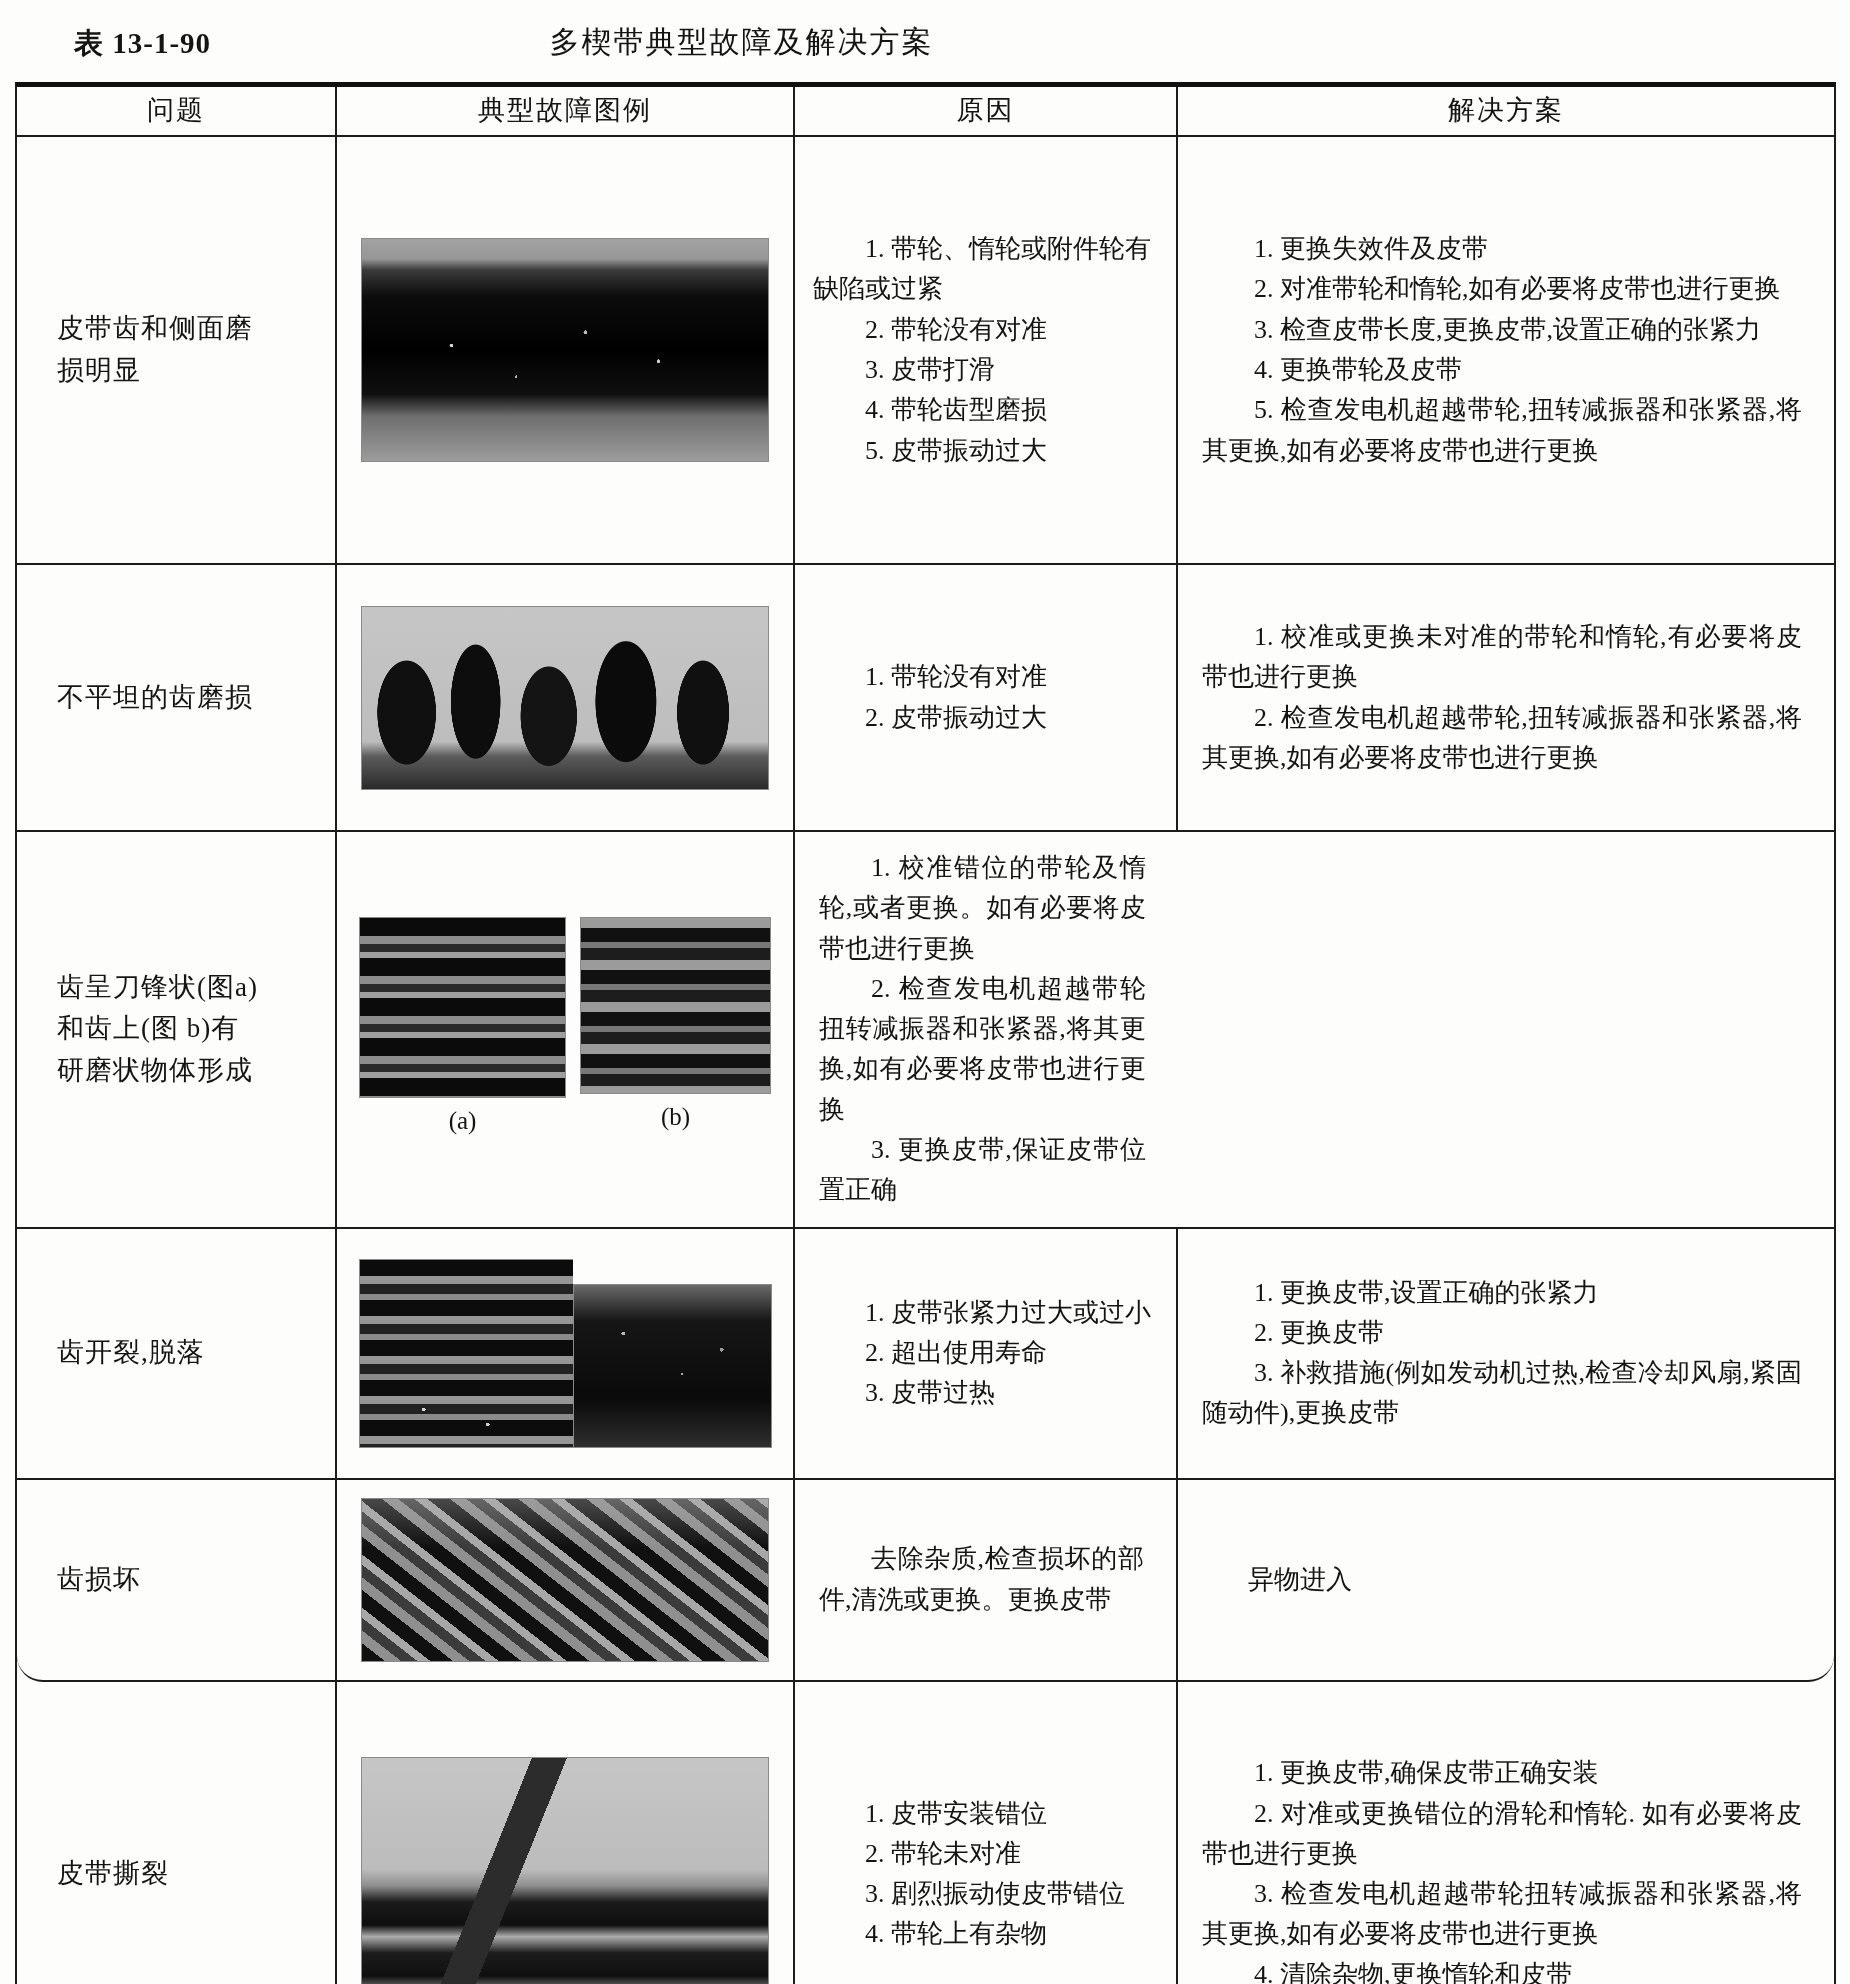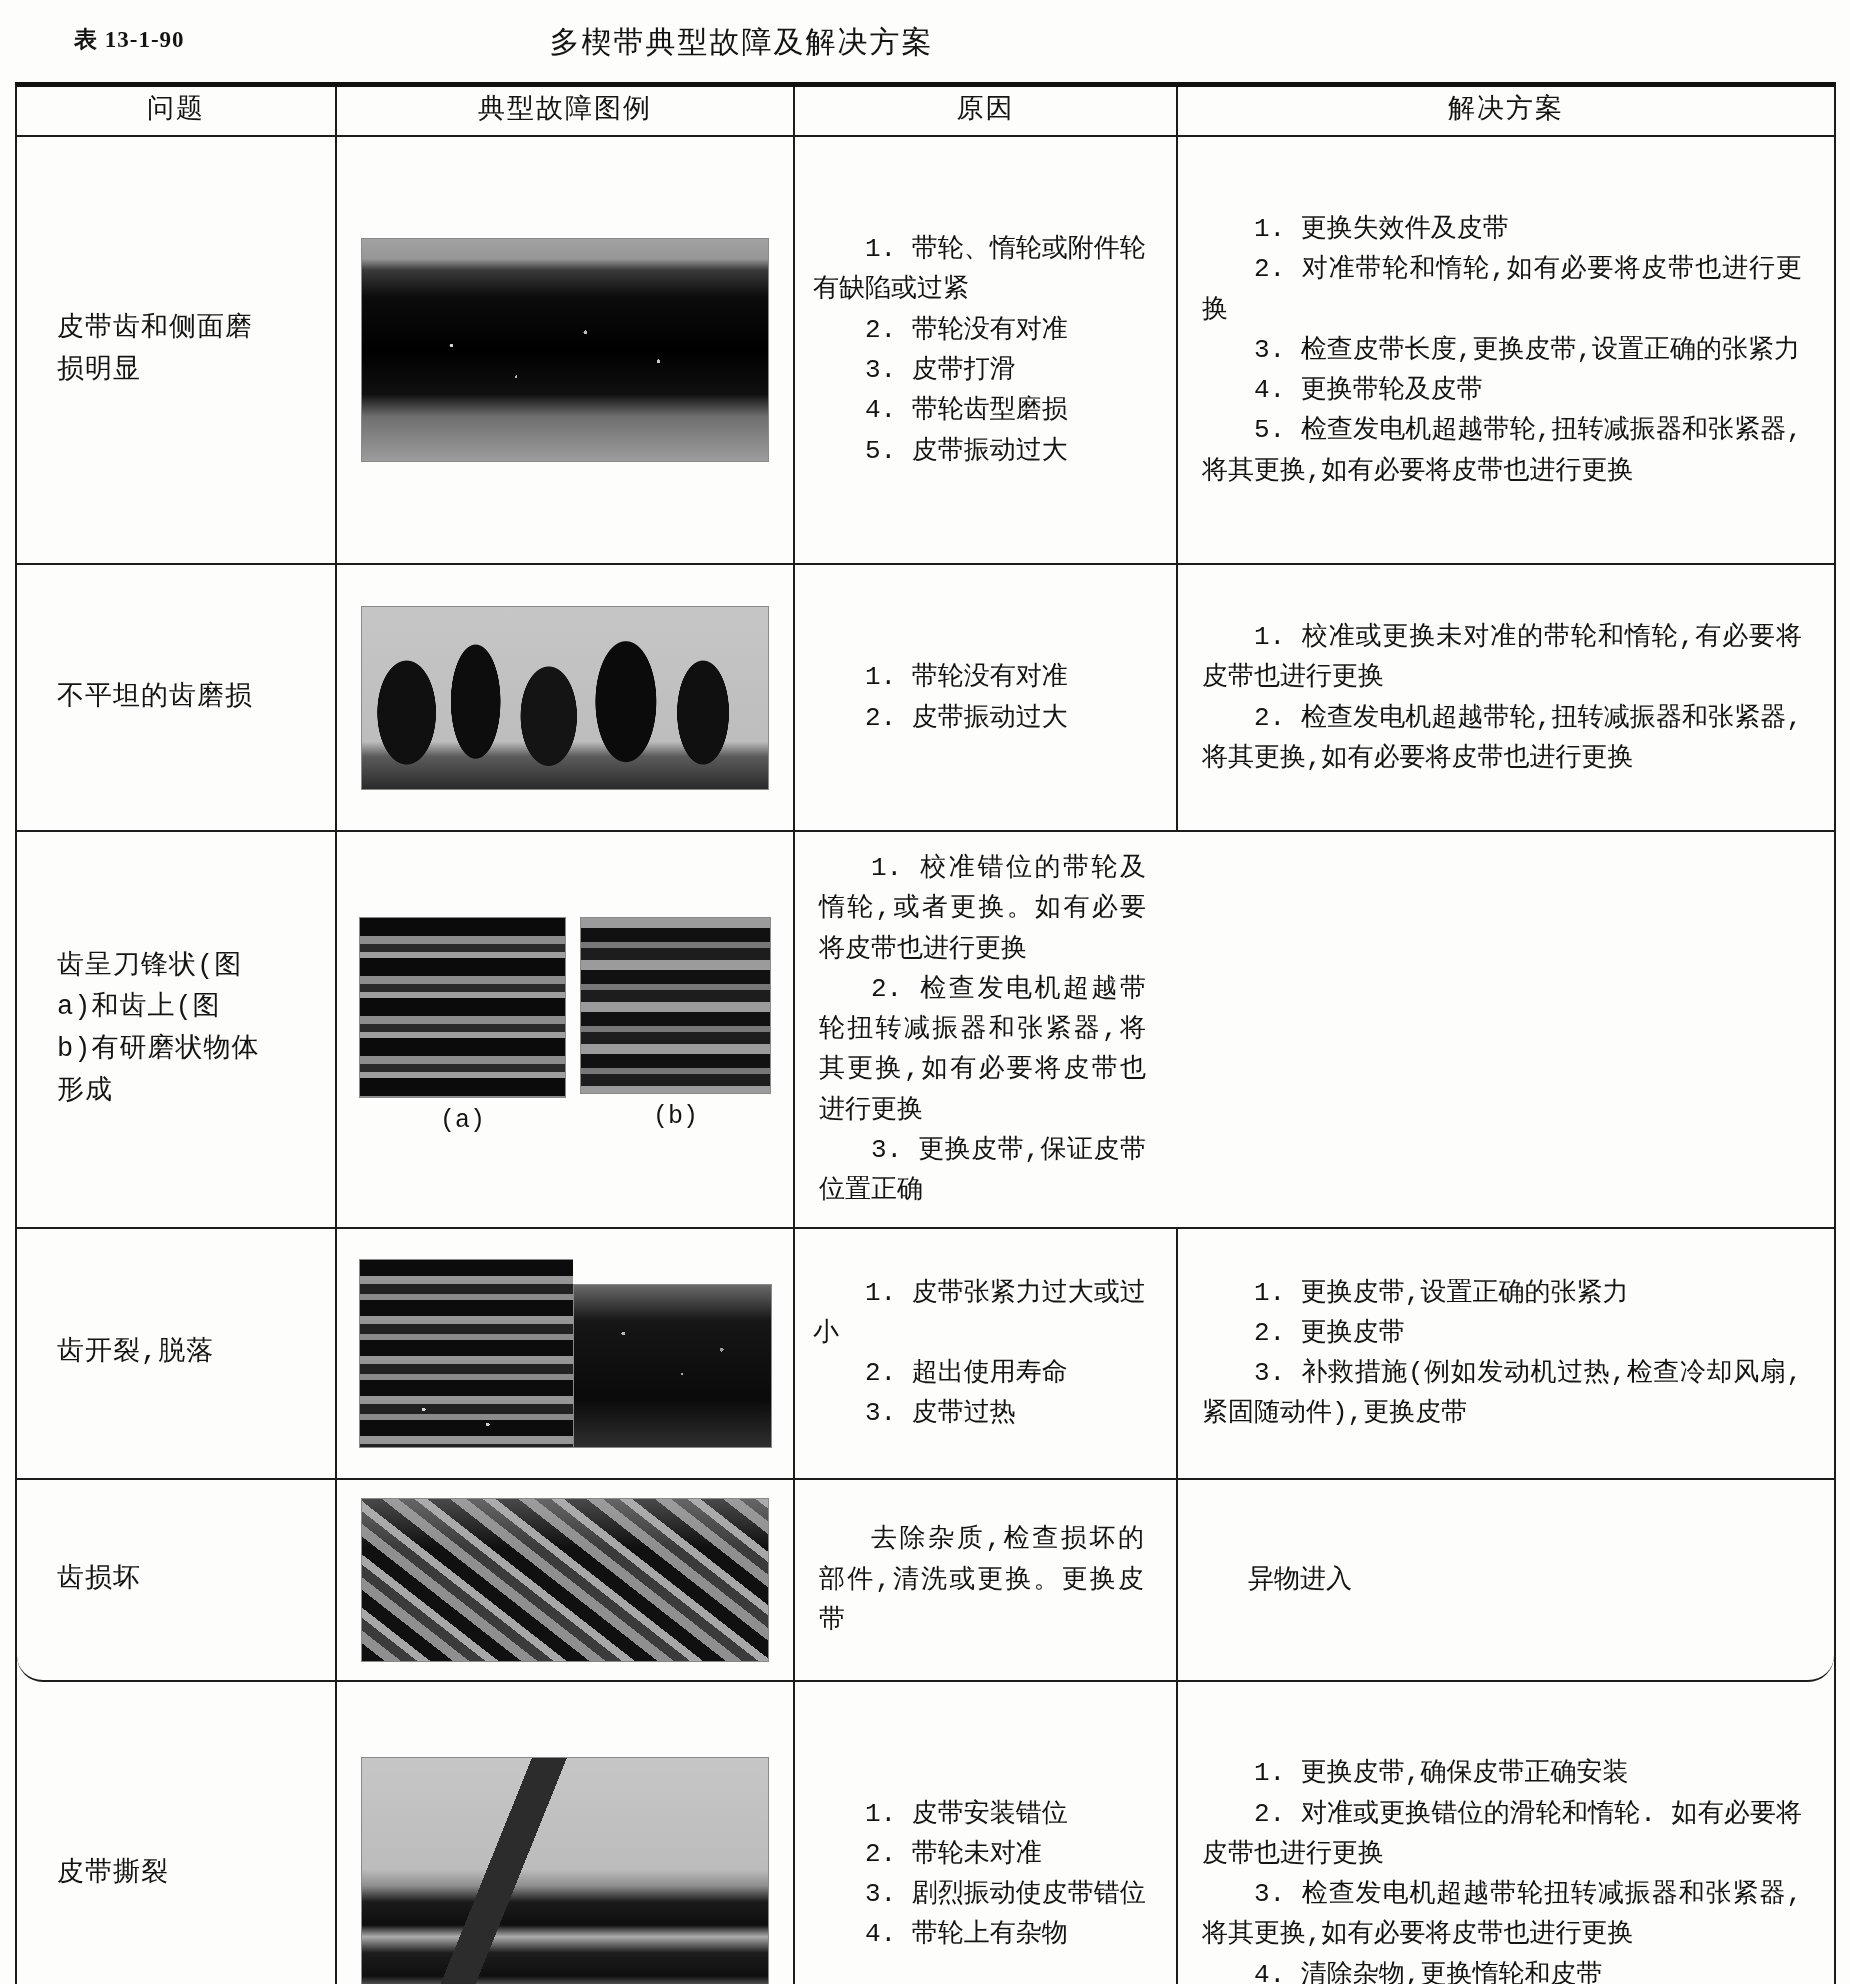--- a/index.html
+++ b/index.html
@@ -8,21 +8,21 @@
     background: #fdfdfc;
     font-family: "Liberation Serif", "DejaVu Serif", serif;
     color: #141414;
   }
   .page { width: 1851px; height: 1984px; position: relative; }
 
   
   .caption { position: relative; height: 82px; }
   .table-label {
     position: absolute; left: 74px; top: 24px;
-    font-size: 23px; font-weight: bold;
+    font-size: 29px; font-weight: bold;
     letter-spacing: 1px;
   }
   .table-title {
     position: absolute; left: 0; right: 368px; top: 22px;
     text-align: center;
     font-family: "Liberation Sans", "DejaVu Sans", sans-serif;
     font-size: 30px; font-weight: normal; letter-spacing: 2px;
   }
 
   
@@ -35,21 +35,21 @@
   }
   .trow {
     display: grid;
     grid-template-columns: 320px 458px 383px 1fr;
     border-bottom: 2px solid #1c1c1c;
   }
   .trow:last-child { border-bottom: none; }
   .cell {
     border-right: 2px solid #1c1c1c;
     display: flex; flex-direction: column; justify-content: center;
-    font-size: 26px; line-height: 1.55; font-family: Liberation Mono, monospace;
+    font-size: 26px; line-height: 1.55;
   }
   .cell:last-child { border-right: none; }
 
   .hrow { height: 50px; }
   .hrow .cell {
     align-items: center; justify-content: center;
     font-size: 27px; letter-spacing: 2px;
   }
 
   .problem-cell { padding: 10px 68px 10px 40px; font-size: 27px; letter-spacing: 1px; }

